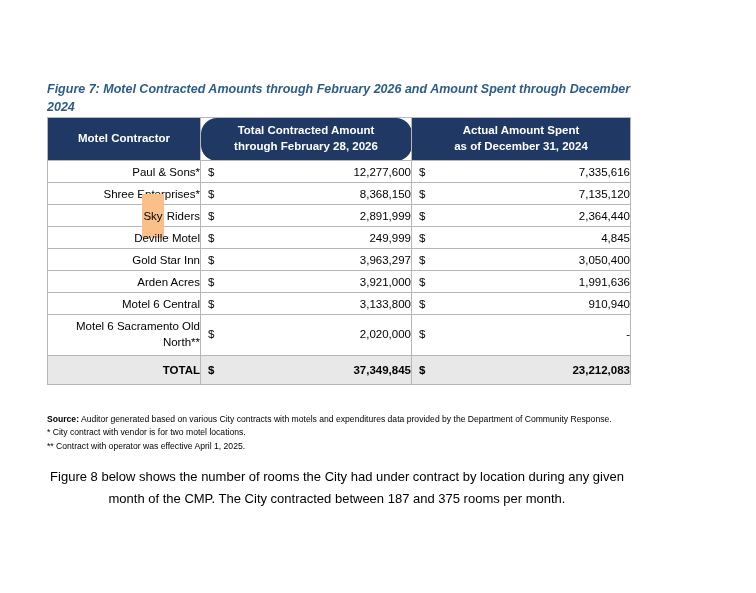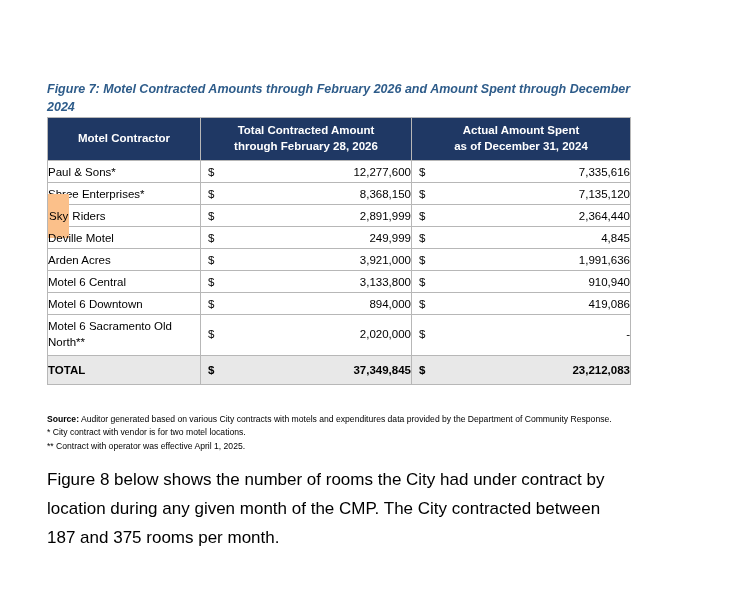--- a/index.html
+++ b/index.html
@@ -53,25 +53,25 @@
     border: 1px solid #1f3864;
     font-weight: bold;
     font-size: 11.5px;
     text-align: center;
     vertical-align: middle;
     height: 42px;
     line-height: 1.35;
     padding: 2px 6px;
   }
   thead th.col-contractor { width: 152px; }
-  thead th.col-contracted { width: 210px; }
+  thead th.col-contracted { width: 210px; border-radius: 16px; }
   thead th.col-spent { width: 218px; }
 
   td.name {
-    text-align: left;
+    text-align: right;
     height: 21px;
     padding: 2px 4px;
   }
   td.money {
     position: relative;
     height: 21px;
     padding: 2px 8px 2px 8px;
     text-align: right;
   }
   td.money .dollar {
@@ -103,23 +103,24 @@
     line-height: 1.45;
     color: #000000;
   }
   .notes .src-label { font-weight: bold; }
   .notes p { margin: 0 0 1px 0; }
   .body-text {
     position: absolute;
     left: 47px;
     top: 466px;
     width: 580px;
-    font-size: 17px;
+    font-size: 13px;
     line-height: 1.7;
     color: #000000;
+    text-align: center;
   }
 </style>
 </head>
 <body>
 
 <div class="page">
 
   <div class="figure-title">Figure 7: Motel Contracted Amounts through February 2026 and Amount Spent through December 2024</div>
 
   <div class="table-wrap">
@@ -180,20 +181,31 @@
           <td class="money">
             <span class="dollar">$</span>
             <span>249,999</span>
           </td>
           <td class="money">
             <span class="dollar">$</span>
             <span>4,845</span>
           </td>
         </tr>
 
+        <tr>
+          <td class="name">Gold Star Inn</td>
+          <td class="money">
+            <span class="dollar">$</span>
+            <span>3,963,297</span>
+          </td>
+          <td class="money">
+            <span class="dollar">$</span>
+            <span>3,050,400</span>
+          </td>
+        </tr>
 
         <tr>
           <td class="name">Arden Acres</td>
           <td class="money">
             <span class="dollar">$</span>
             <span>3,921,000</span>
           </td>
           <td class="money">
             <span class="dollar">$</span>
             <span>1,991,636</span>
@@ -205,31 +217,20 @@
           <td class="money">
             <span class="dollar">$</span>
             <span>3,133,800</span>
           </td>
           <td class="money">
             <span class="dollar">$</span>
             <span>910,940</span>
           </td>
         </tr>
 
-        <tr>
-          <td class="name">Motel 6 Downtown</td>
-          <td class="money">
-            <span class="dollar">$</span>
-            <span>894,000</span>
-          </td>
-          <td class="money">
-            <span class="dollar">$</span>
-            <span>419,086</span>
-          </td>
-        </tr>
 
         <tr>
           <td class="name two-line">Motel 6 Sacramento Old North**</td>
           <td class="money two-line">
             <span class="dollar">$</span>
             <span>2,020,000</span>
           </td>
           <td class="money two-line">
             <span class="dollar">$</span>
             <span>-</span>

